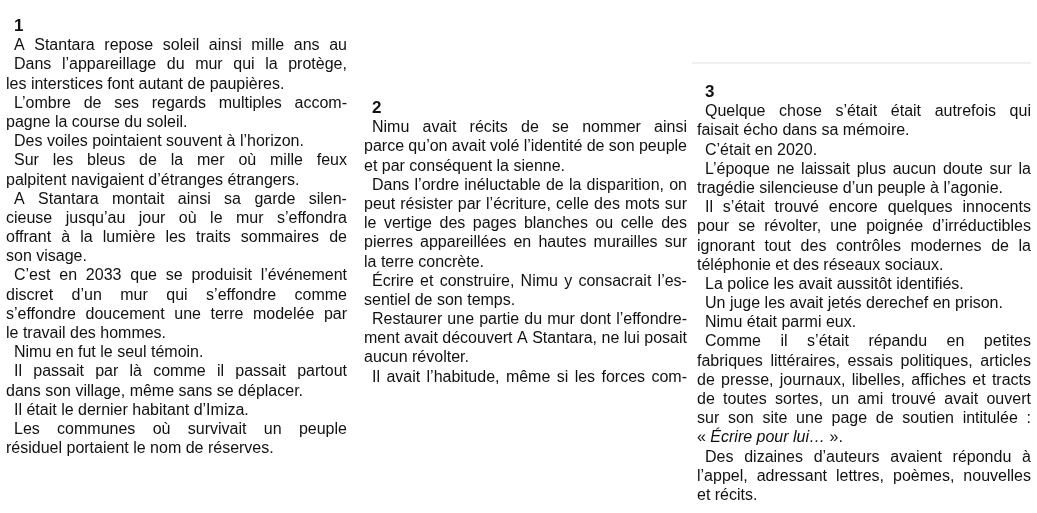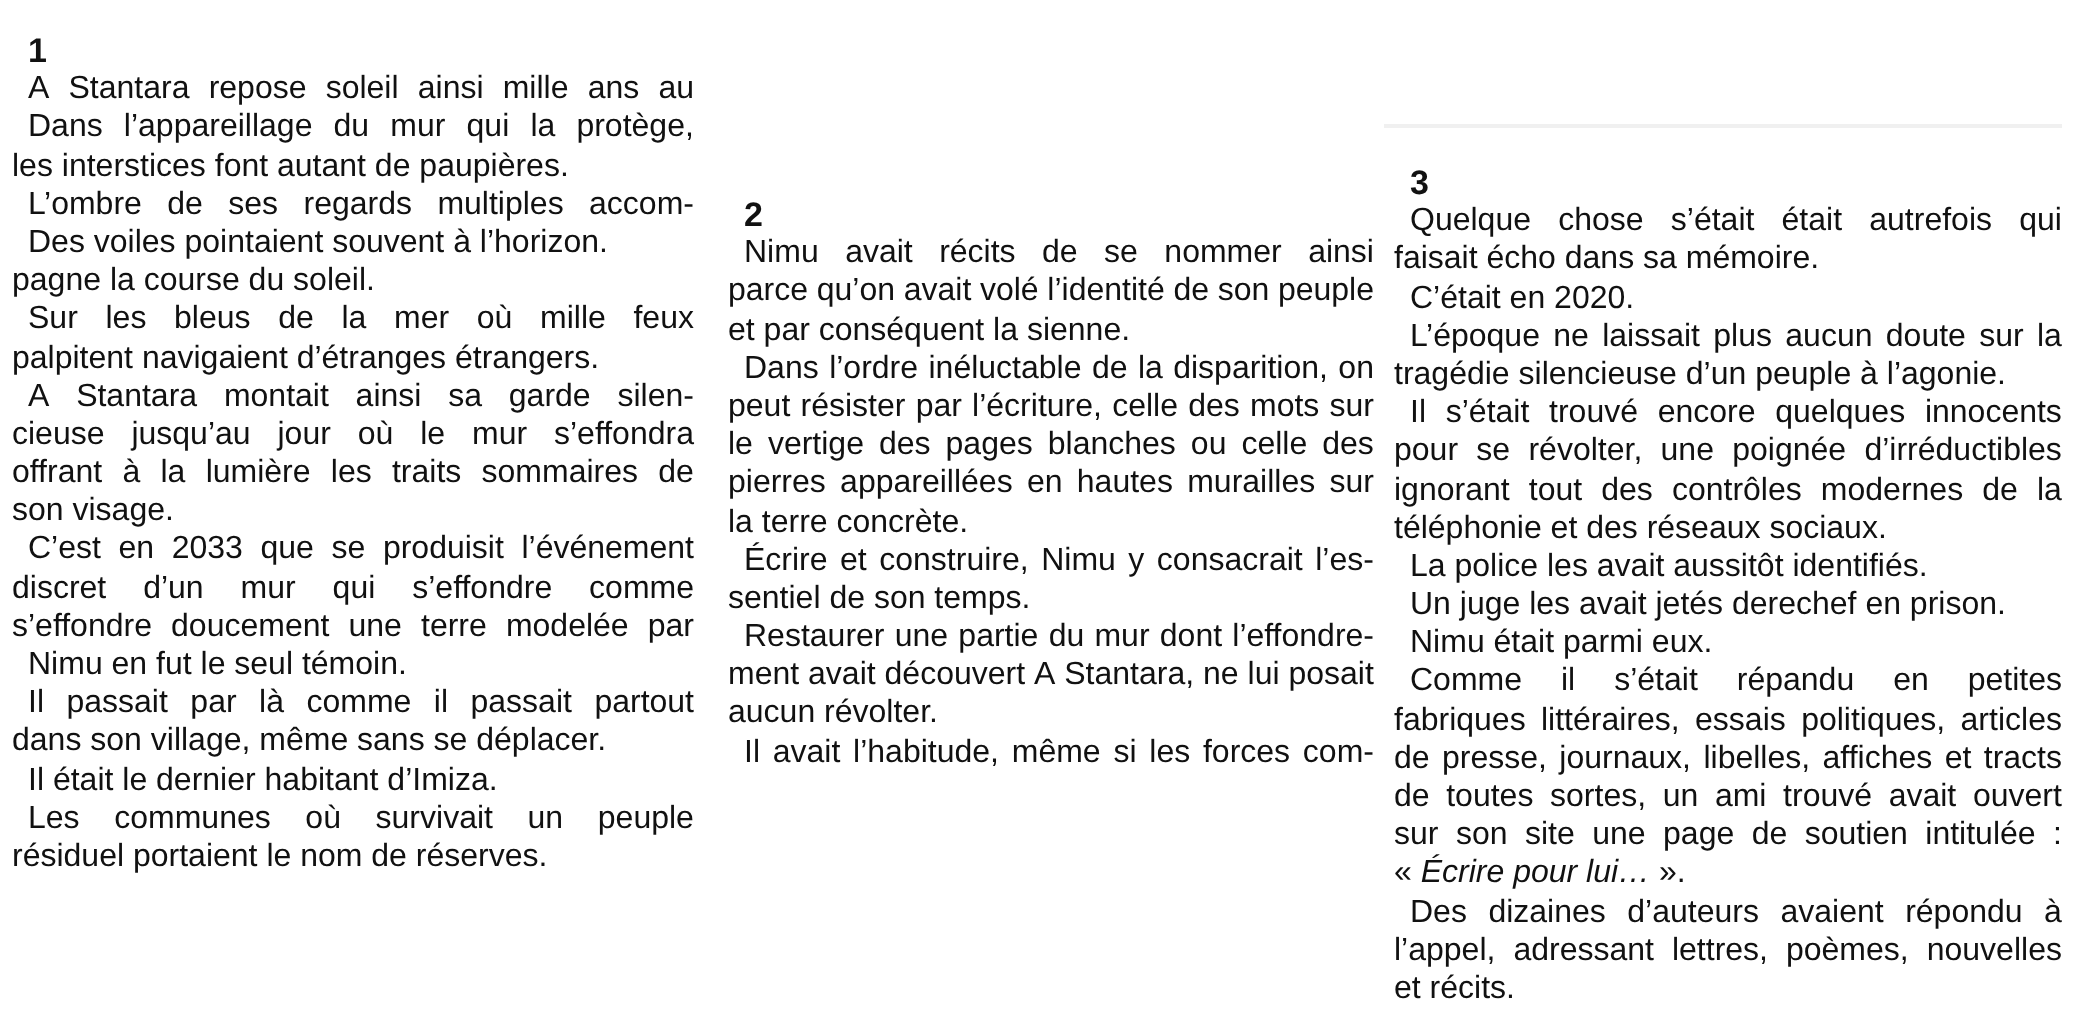--- a/index.html
+++ b/index.html
@@ -81,22 +81,22 @@
         </div>
         <div class="ln"><span>les interstices font autant de paupières.</span></div>
         <div class="ln first just">
           <span>L’ombre</span>
           <span>de</span>
           <span>ses</span>
           <span>regards</span>
           <span>multiples</span>
           <span>accom-</span>
         </div>
+        <div class="ln"><span>pagne la course du soleil.</span></div>
         <div class="ln first"><span>Des voiles pointaient souvent à l’horizon.</span></div>
-        <div class="ln"><span>pagne la course du soleil.</span></div>
         <div class="ln first just">
           <span>Sur</span>
           <span>les</span>
           <span>bleus</span>
           <span>de</span>
           <span>la</span>
           <span>mer</span>
           <span>où</span>
           <span>mille</span>
           <span>feux</span>
@@ -149,20 +149,21 @@
           <span>comme</span>
         </div>
         <div class="ln just">
           <span>s’effondre</span>
           <span>doucement</span>
           <span>une</span>
           <span>terre</span>
           <span>modelée</span>
           <span>par</span>
         </div>
+        <div class="ln"><span>le travail des hommes.</span></div>
         <div class="ln first"><span>Nimu en fut le seul témoin.</span></div>
         <div class="ln first just">
           <span>Il</span>
           <span>passait</span>
           <span>par</span>
           <span>là</span>
           <span>comme</span>
           <span>il</span>
           <span>passait</span>
           <span>partout</span>

